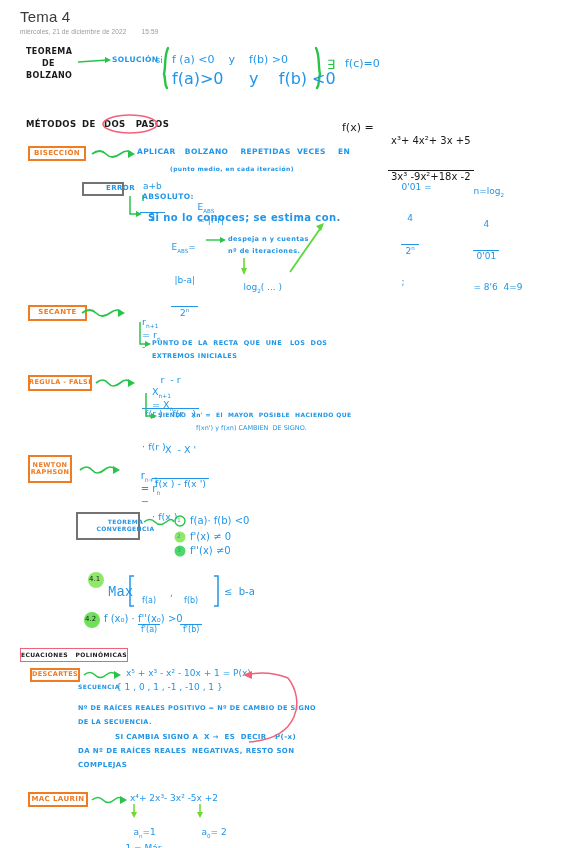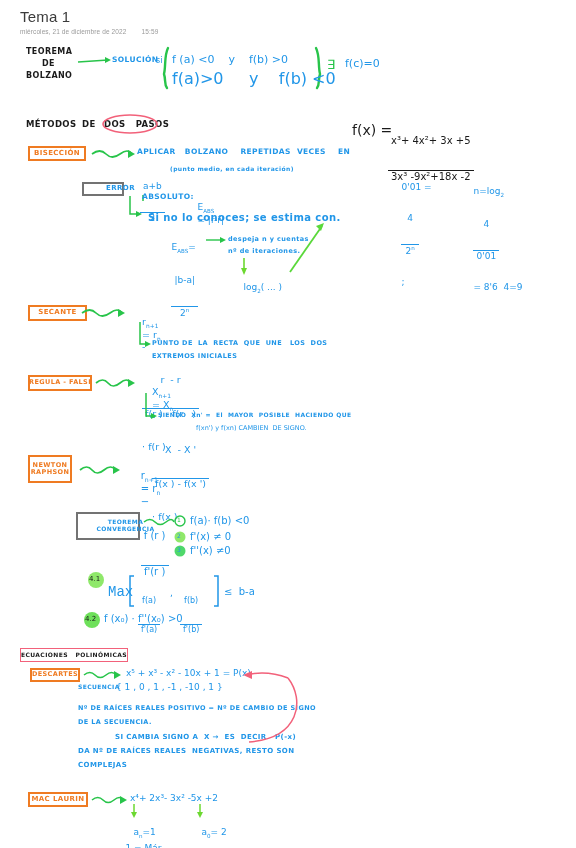--- a/index.html
+++ b/index.html
@@ -61,21 +61,21 @@
 
   svg{position:absolute;overflow:visible;pointer-events:none;}
   sup{font-size:.62em;vertical-align:super;}
   sub{font-size:.62em;vertical-align:sub;}
 </style>
 </head>
 <body>
 
 <div class="page">
 
-  <div class="hdr-title">Tema 1</div>
+  <div class="hdr-title">Tema 4</div>
   <div class="hdr-meta">miércoles, 21 de diciembre de 2022        15:59</div>
 
   <div class="ink blk caps" style="left:26px;top:47px;font-size:8px;">TEOREMA</div>
   <div class="ink blk caps" style="left:42px;top:59px;font-size:8px;">DE</div>
   <div class="ink blk caps" style="left:26px;top:71px;font-size:8px;">BOLZANO</div>
 
   <svg style="left:0;top:0;width:576px;height:848px;">
     <path d="M78,62 L108,60" stroke="#28c44a" stroke-width="1.6" fill="none"></path>
     <path d="M105,57 L111,60 L105,63 Z" fill="#28c44a"></path>
   </svg>
@@ -153,21 +153,21 @@
 
   <div class="ink blu" style="left:232px;top:272px;font-size:9px;">
     <span>log</span><sub>2</sub><span>( ... )</span>
   </div>
 
   <svg style="left:0;top:0;width:576px;height:848px;">
     <path d="M290,272 L322,226" stroke="#5ad83a" stroke-width="1.8" fill="none"></path>
     <path d="M316,226 L324,223 L321,231 Z" fill="#5ad83a"></path>
   </svg>
 
-  <div class="ink blk" style="left:352px;top:122px;font-size:14px;">f(x) =</div>
+  <div class="ink blk" style="left:342px;top:122px;font-size:11px;">f(x) =</div>
   <div class="ink blk frac" style="left:388px;top:112px;font-size:10px;">
     <span class="num">x³+ 4x²+ 3x +5</span>
     <span class="den">3x³ -9x²+18x -2</span>
   </div>
 
   <div class="ink blu" style="left:390px;top:172px;font-size:9px;">
     <span>0'01 =</span>
     <span class="frac mid">
       <span class="num">4</span>
       <span class="den"><span>2</span><sup>n</sup></span>
@@ -237,24 +237,20 @@
   </div>
   <svg style="left:0;top:0;width:576px;height:848px;">
     <path d="M80,470 q7,-6 12,0 t12,0 t12,0" stroke="#28c44a" stroke-width="1.7" fill="none"></path>
     <path d="M113,466 L120,470 L113,474 Z" fill="#28c44a"></path>
   </svg>
 
   <div class="ink blu" style="left:128px;top:458px;font-size:10px;">
     <span>r</span><sub>n+1</sub>
     <span>= r</span><sub>n</sub>
     <span>−</span>
-    <span class="frac mid">
-      <span class="num">f (r )</span>
-      <span class="den">f'(r )</span>
-    </span>
   </div>
 
   <div class="box box-grn blu caps" style="left:76px;top:512px;width:64px;height:28px;font-size:6px;flex-direction:column;">
     <span>TEOREMA</span>
     <span>CONVERGENCIA</span>
   </div>
   <svg style="left:0;top:0;width:576px;height:848px;">
     <path d="M144,522 q6,-5 11,0 t11,0 t8,0" stroke="#28c44a" stroke-width="1.6" fill="none"></path>
     <circle cx="180" cy="521" r="5" stroke="#28c44a" stroke-width="1.4" fill="none"></circle>
   </svg>

